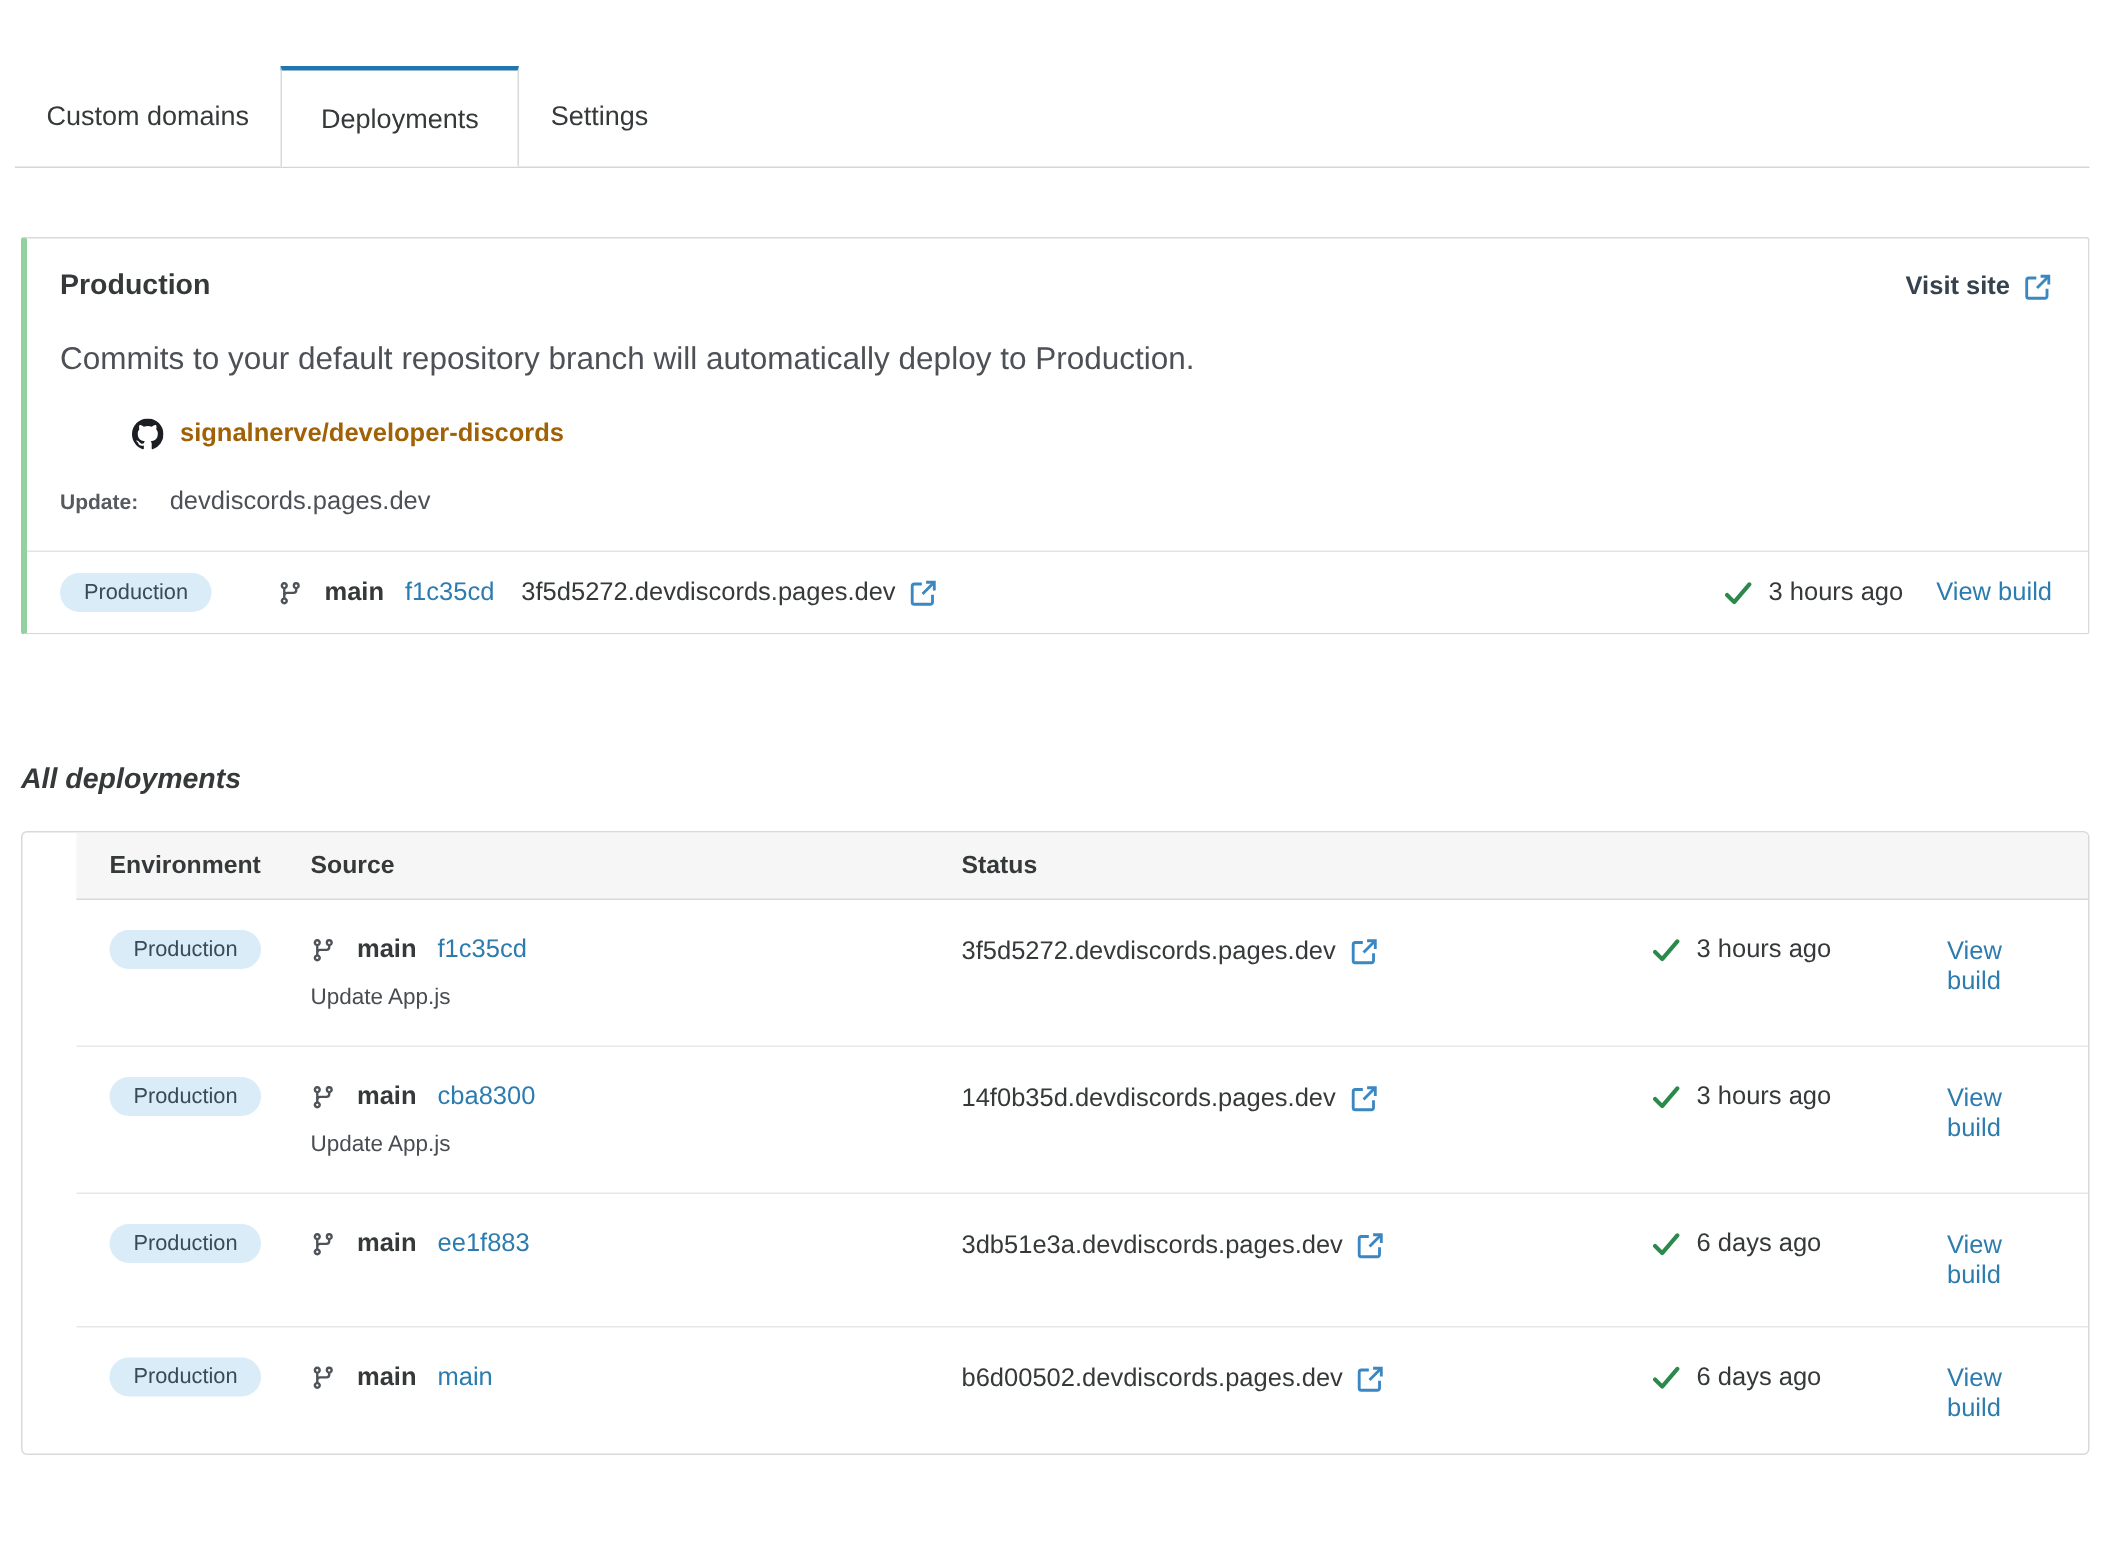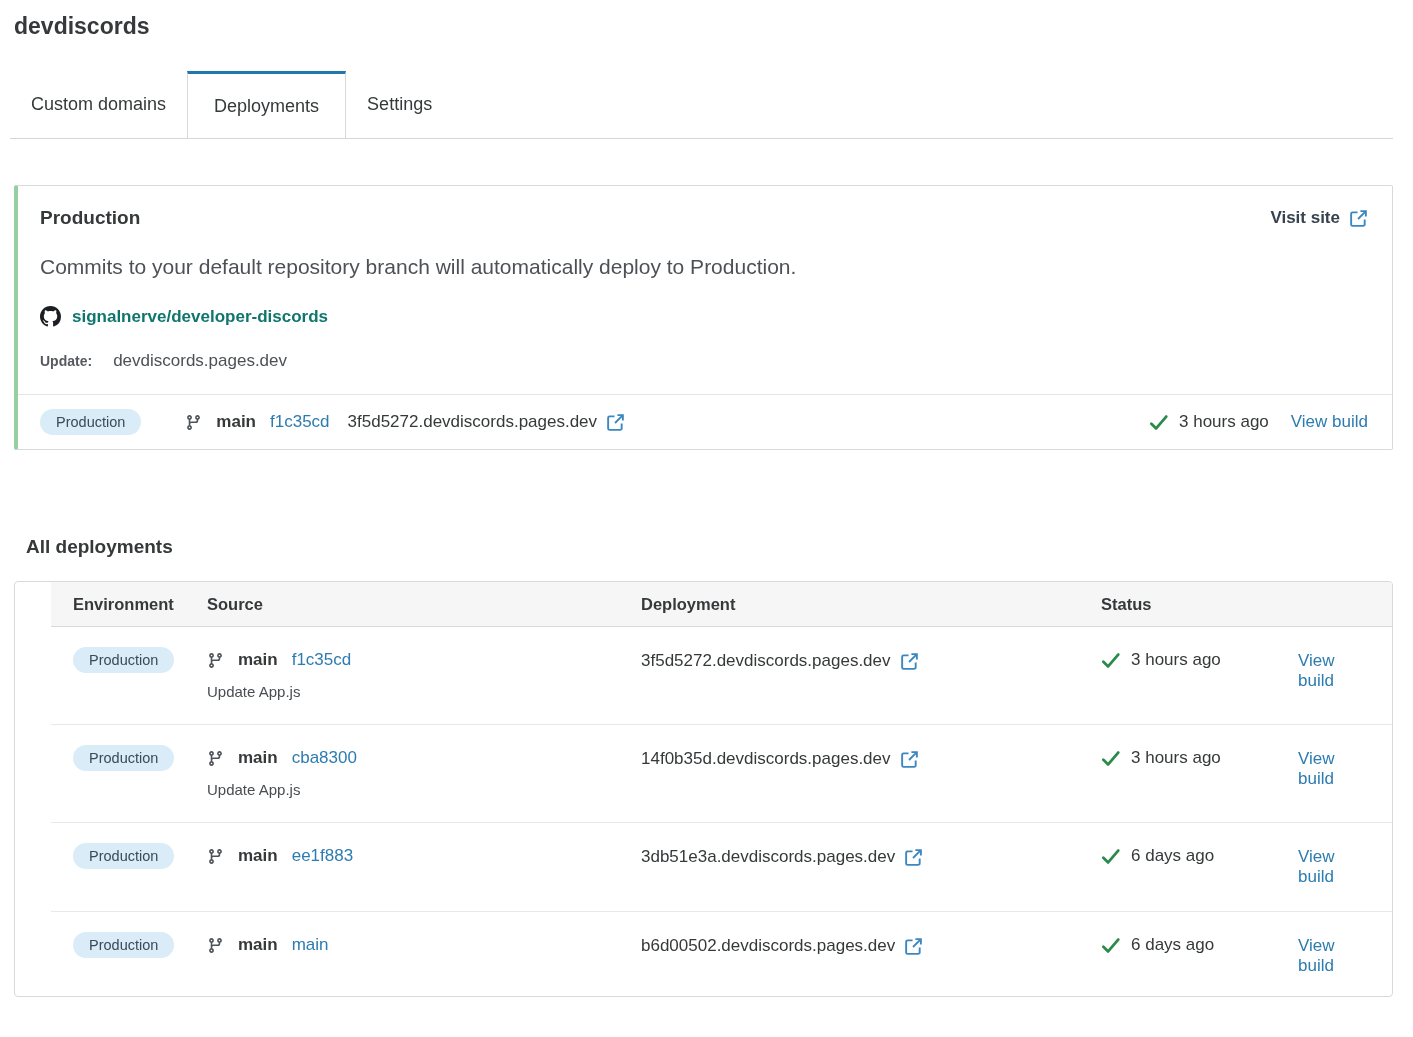--- a/index.html
+++ b/index.html
@@ -26,40 +26,40 @@
     background: #fff; margin-bottom: -1px; padding: 0 26px; font-weight: 400;
   }
 
   
   .prod-card { margin-top: 46px; border: 1px solid #d9d9d9; border-left: 4px solid #94d1a2; border-radius: 2px; }
   .card-body { padding: 21px 24px 0 22px; }
   .card-head { display: flex; justify-content: space-between; align-items: center; }
   .card-title { font-size: 19px; font-weight: 600; margin: 0; }
   .visit-site { display: inline-flex; align-items: center; gap: 9px; font-size: 17px; font-weight: 600; color: #36424e; cursor: pointer; text-decoration: none; }
   .card-desc { margin: 26px 0 0; font-size: 21px; color: #4d5156; }
-  .repo-row { margin-top: 27px; display: flex; align-items: center; gap: 11px; font-size: 17px; font-weight: 700; color: #0f766e; cursor: pointer; }
+  .repo-row { margin-top: 27px; display: flex; gap: 11px; font-size: 17px; font-weight: 700; color: #a16207; cursor: pointer; margin-left: 48px; }
   .domains-row { margin-top: 24px; display: flex; align-items: center; gap: 21px; padding-bottom: 23px; }
   .domains-label { font-size: 14px; font-weight: 700; color: #56595e; }
   .domains-value { font-size: 17px; color: #4d5156; }
   .card-footer { border-top: 1px solid #e4e4e4; padding: 14px 24px 14px 22px; display: flex; align-items: center; }
 
   .pill {
     display: inline-block; background: #d9ecf8; color: #3b4a58;
     border-radius: 16px; padding: 5px 16px; font-size: 14.5px; white-space: nowrap;
   }
   .branch-group { margin-left: 44px; display: flex; align-items: center; gap: 14px; font-size: 17px; }
   .branch-name { font-weight: 700; }
   .link { color: #2c7cb0; cursor: pointer; text-decoration: none; }
   .dep-url-group { display: inline-flex; align-items: center; gap: 9px; margin-left: 4px; color: #36393a; }
   .footer-right { margin-left: auto; display: flex; align-items: center; }
   .footer-right .time { margin-left: 11px; font-size: 17px; }
   .footer-right .view-build { margin-left: 22px; font-size: 17px; }
 
   
-  .section-title { margin: 86px 12px 23px; font-size: 19px; font-weight: 700; }
+  .section-title { margin: 86px 0 23px; font-size: 19px; font-weight: 700; font-style: italic; }
   .table-card { border: 1px solid #d9d9d9; border-radius: 4px; overflow: hidden; padding-left: 36px; }
   .t-head {
     display: grid; grid-template-columns: 134px 434px 460px 197px 1fr;
     padding: 0 22px; height: 45px; align-items: center;
     background: #f6f6f7; border-bottom: 1px solid #d9d9d9;
     font-size: 16.5px; font-weight: 700; color: #36393a;
   }
   .t-row {
     display: grid; grid-template-columns: 134px 434px 460px 197px 1fr;
     padding: 20px 22px 24px; align-items: start; border-top: 1px solid #e8e8e8;
@@ -92,21 +92,20 @@
       <path d="M2 9l4 4L14.5 3"></path>
     </g>
     <g id="i-github">
       <path fill="#1b1f23" d="M8 0C3.58 0 0 3.58 0 8c0 3.54 2.29 6.53 5.47 7.59.4.07.55-.17.55-.38 0-.19-.01-.82-.01-1.49-2.01.37-2.53-.49-2.69-.94-.09-.23-.48-.94-.82-1.13-.28-.15-.68-.52-.01-.53.63-.01 1.08.58 1.23.82.72 1.21 1.87.87 2.33.66.07-.52.28-.87.51-1.07-1.78-.2-3.64-.89-3.64-3.95 0-.87.31-1.59.82-2.15-.08-.2-.36-1.02.08-2.12 0 0 .67-.21 2.2.82.64-.18 1.32-.27 2-.27.68 0 1.36.09 2 .27 1.53-1.04 2.2-.82 2.2-.82.44 1.1.16 1.92.08 2.12.51.56.82 1.27.82 2.15 0 3.07-1.87 3.75-3.65 3.95.29.25.54.73.54 1.48 0 1.07-.01 1.93-.01 2.2 0 .21.15.46.55.38A8.01 8.01 0 0 0 16 8c0-4.42-3.58-8-8-8Z"></path>
     </g>
   </defs>
 </svg>
 
 <div class="page">
 
-  <h1 class="page-title">devdiscords</h1>
 
   <div class="tabs">
     <div class="tab">Custom domains</div>
     <div class="tab active">Deployments</div>
     <div class="tab">Settings</div>
   </div>
 
   <div class="prod-card">
     <div class="card-body">
       <div class="card-head">
@@ -164,21 +163,20 @@
       </span>
     </div>
   </div>
 
   <h2 class="section-title">All deployments</h2>
 
   <div class="table-card">
     <div class="t-head">
       <span>Environment</span>
       <span>Source</span>
-      <span>Deployment</span>
       <span>Status</span>
       <span></span>
     </div>
 
     <div class="t-row first">
       <div><span class="pill">Production</span></div>
       <div class="cell-source">
         <div class="line1">
           <span class="icon">
               <svg width="17" height="17" viewBox="0 0 16 16">

